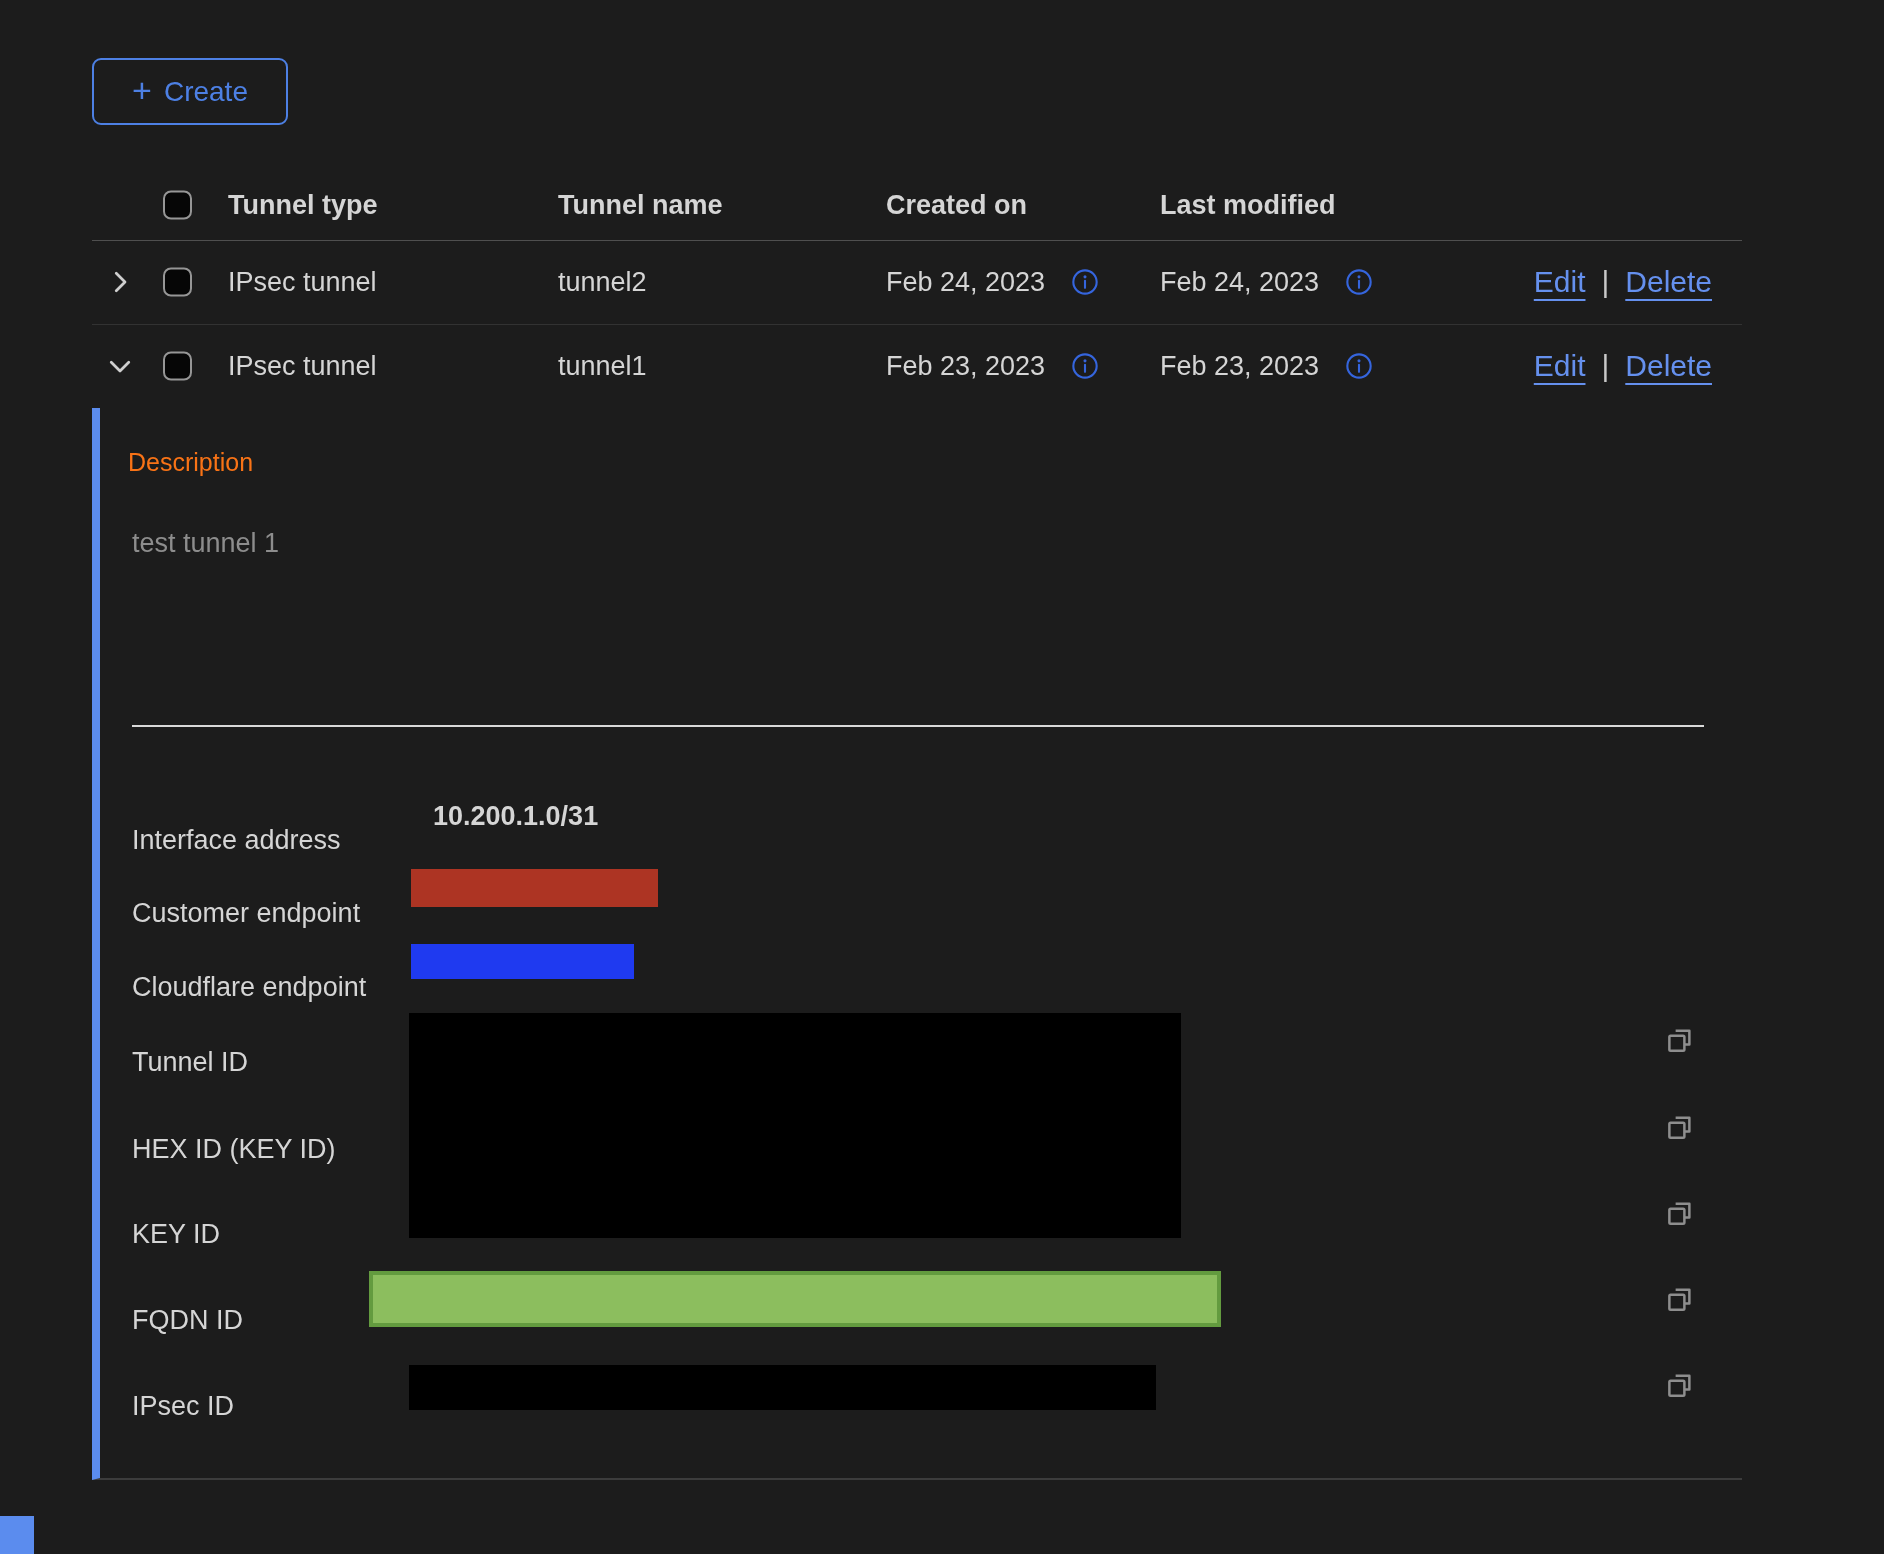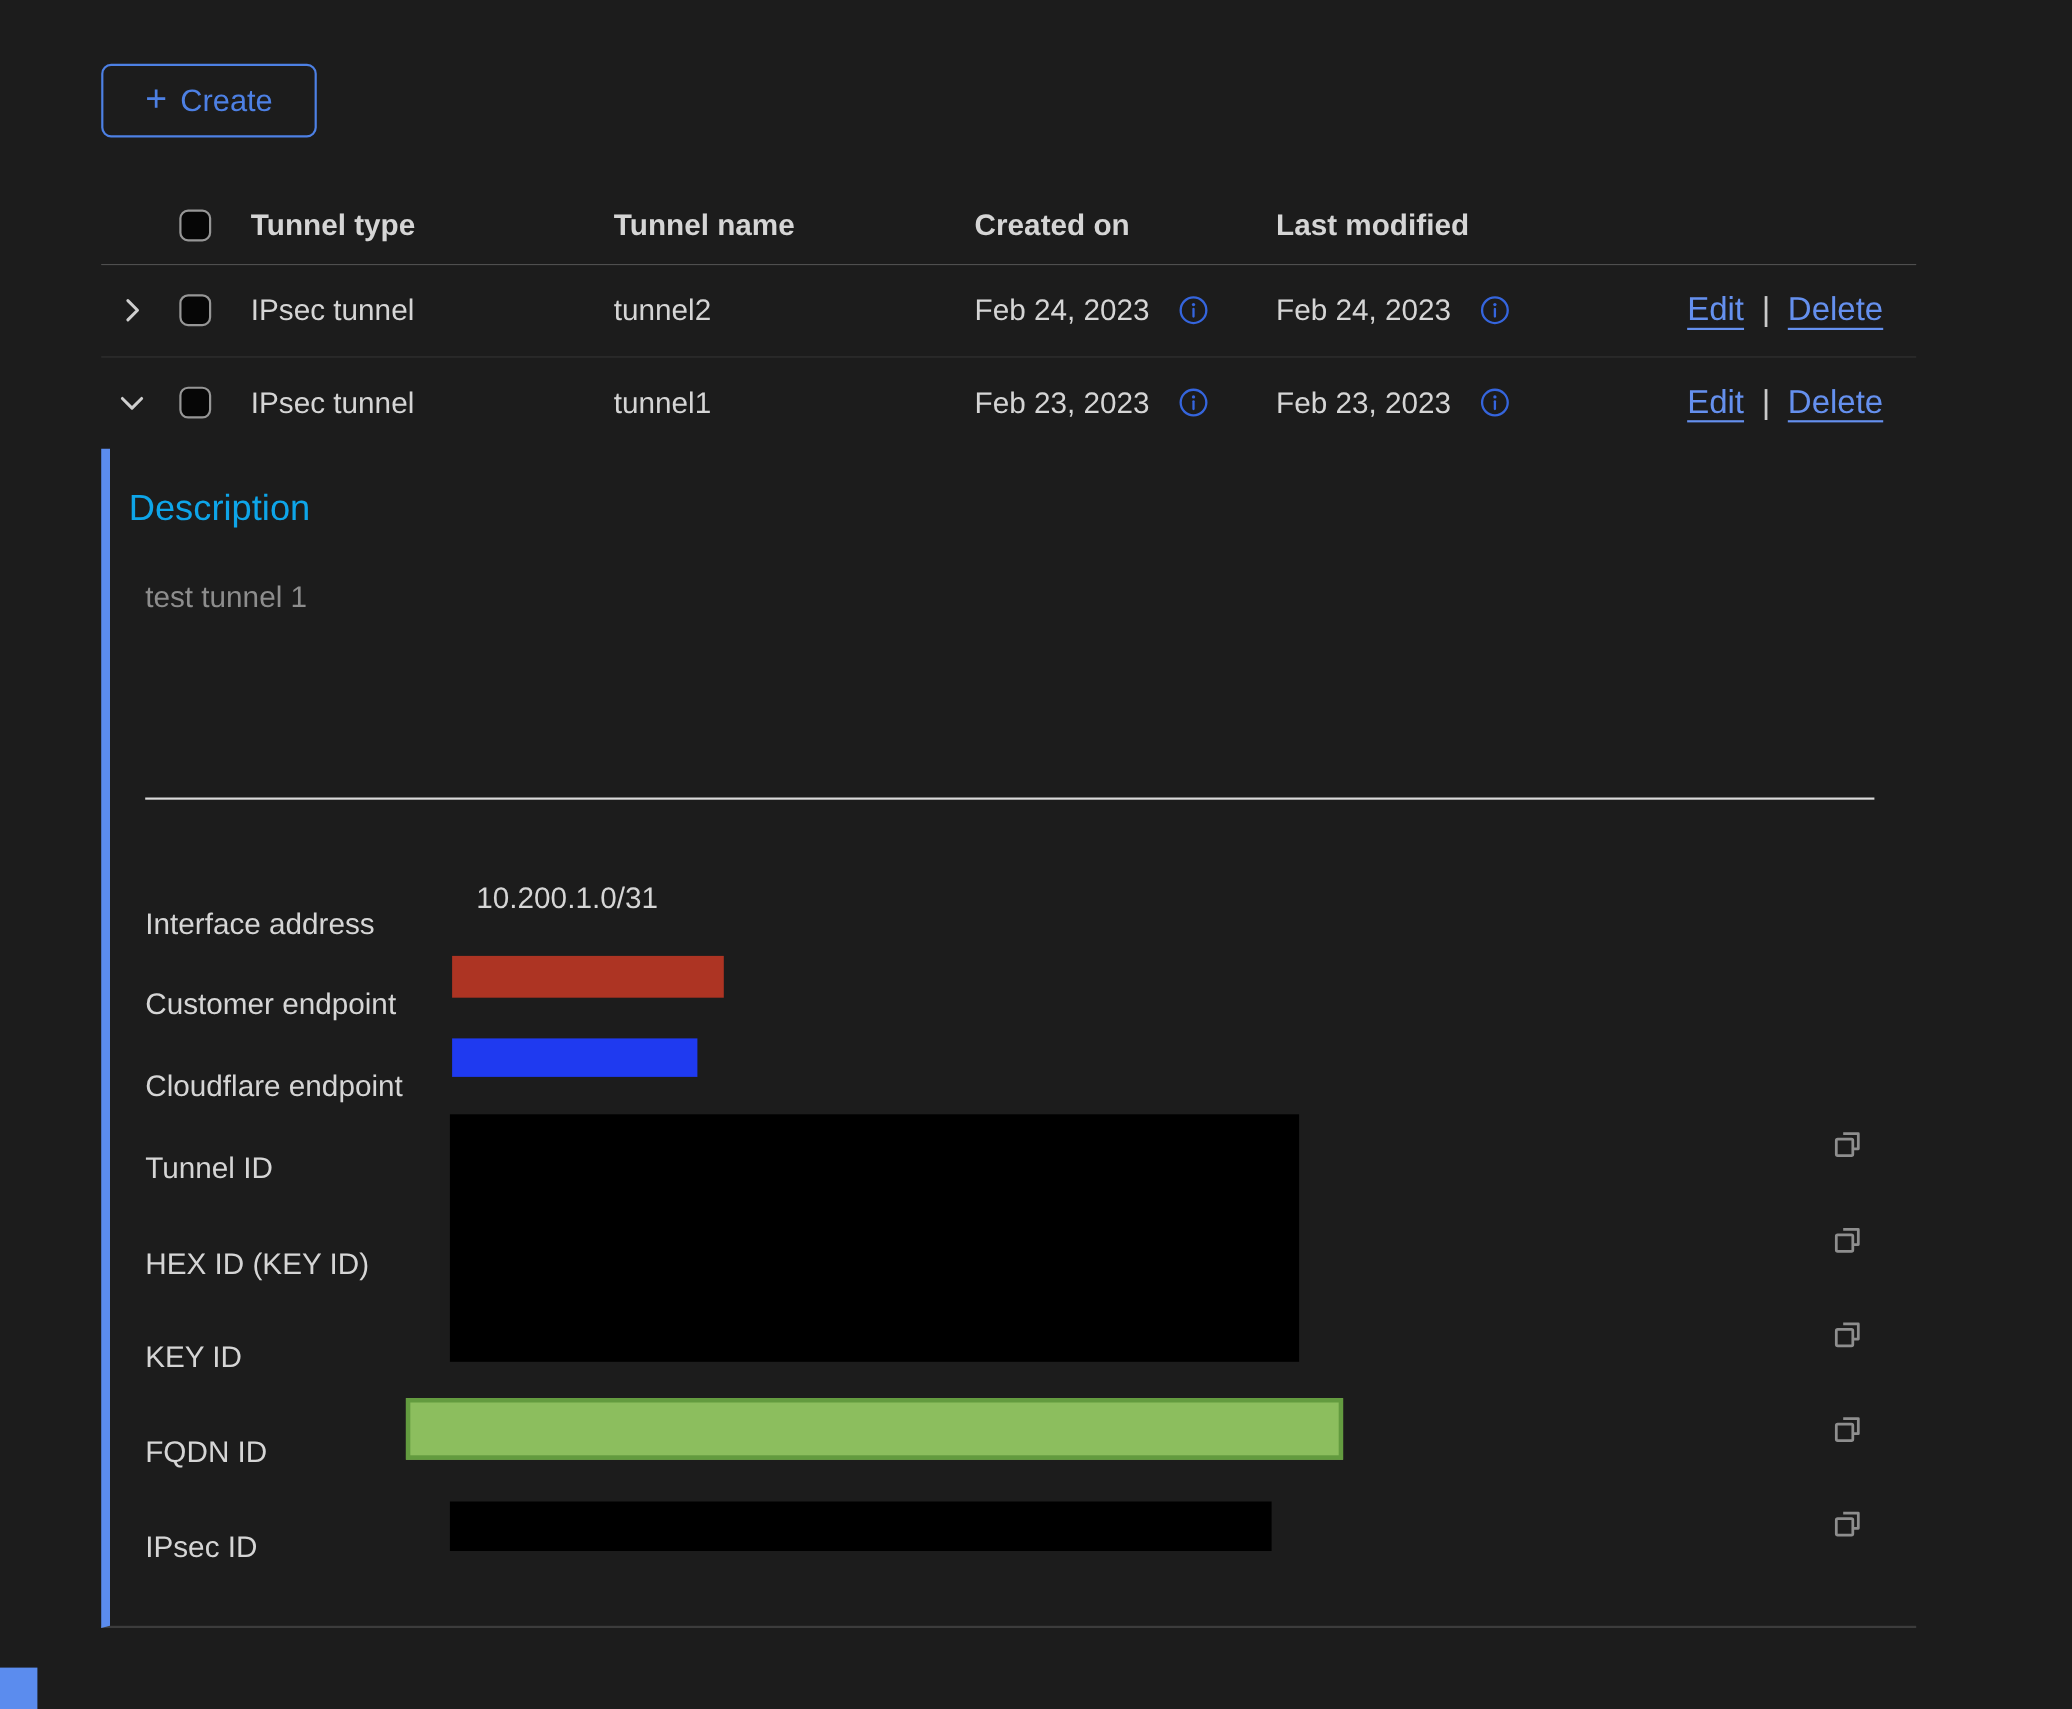--- a/index.html
+++ b/index.html
@@ -45,30 +45,30 @@
   }
   .link{color:var(--link);text-decoration:underline;text-underline-offset:7px;text-decoration-thickness:2px;cursor:pointer;}
   .pipe{color:#c9c9c9;}
   
   .panel{
     position:absolute;left:92px;top:408px;width:1650px;height:1072px;
     border-left:8px solid var(--bar);border-bottom:2px solid var(--panel-divider);
     box-sizing:border-box;
   }
   .panel .abs{position:absolute;}
-  .desc-label{left:17px;top:37px;font-size:33px;line-height:34px;color:#0ea5e9;}
+  .desc-label{left:28px;top:37px;font-size:25px;line-height:34px;color:#f97316;}
   .desc-value{left:32px;top:118px;font-size:27px;line-height:34px;color:var(--text-dim);}
   .health-btn{
     position:absolute;left:32px;top:190px;width:317px;height:64px;
     background:transparent;border:2px solid var(--accent);border-radius:9px;
     color:var(--link);font-size:27px;font-family:inherit;cursor:pointer;
   }
   .panel-divider-line{left:32px;top:317px;width:1572px;height:2px;background:var(--divider-strong);}
   .dlabel{left:32px;font-size:27px;line-height:34px;color:var(--text);white-space:nowrap;margin-top:24px;}
-  .dvalue{left:333px;font-size:27px;line-height:34px;color:var(--text);}
+  .dvalue{left:333px;font-size:27px;line-height:34px;color:var(--text);font-weight:bold;}
   .redact{position:absolute;}
   .redact-red{left:311px;top:461px;width:247px;height:38px;background:var(--redact-red);}
   .redact-blue{left:311px;top:536px;width:223px;height:35px;background:var(--redact-blue);}
   .redact-black-lg{left:309px;top:605px;width:772px;height:225px;background:var(--redact-black);}
   .redact-green{left:269px;top:863px;width:852px;height:56px;background:var(--redact-green);
     border:4px solid var(--redact-green-border);box-sizing:border-box;}
   .redact-black-sm{left:309px;top:957px;width:747px;height:45px;background:var(--redact-black);}
   .copy-btn{
     position:absolute;left:1563px;width:34px;height:34px;
     background:none;border:none;padding:0;cursor:pointer;

